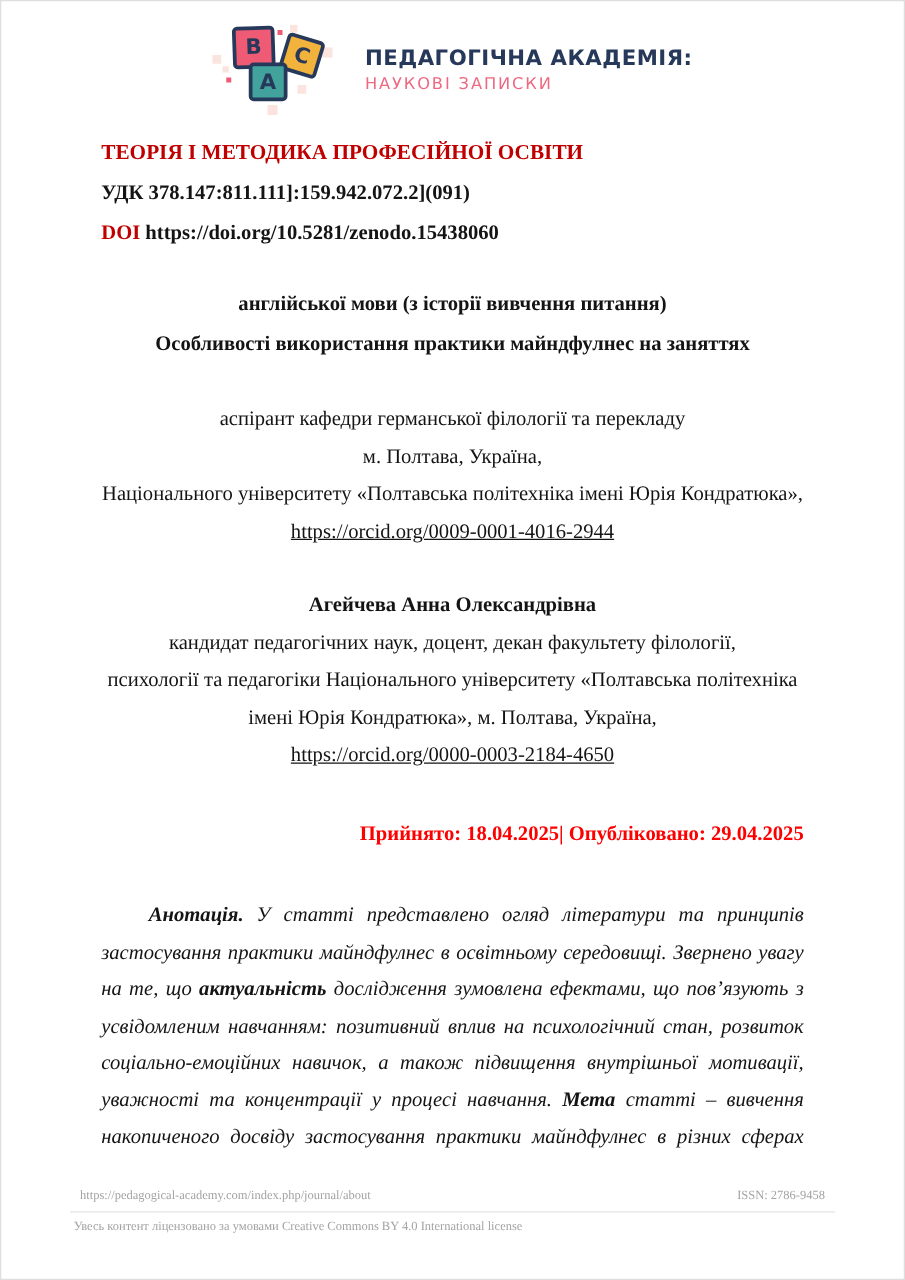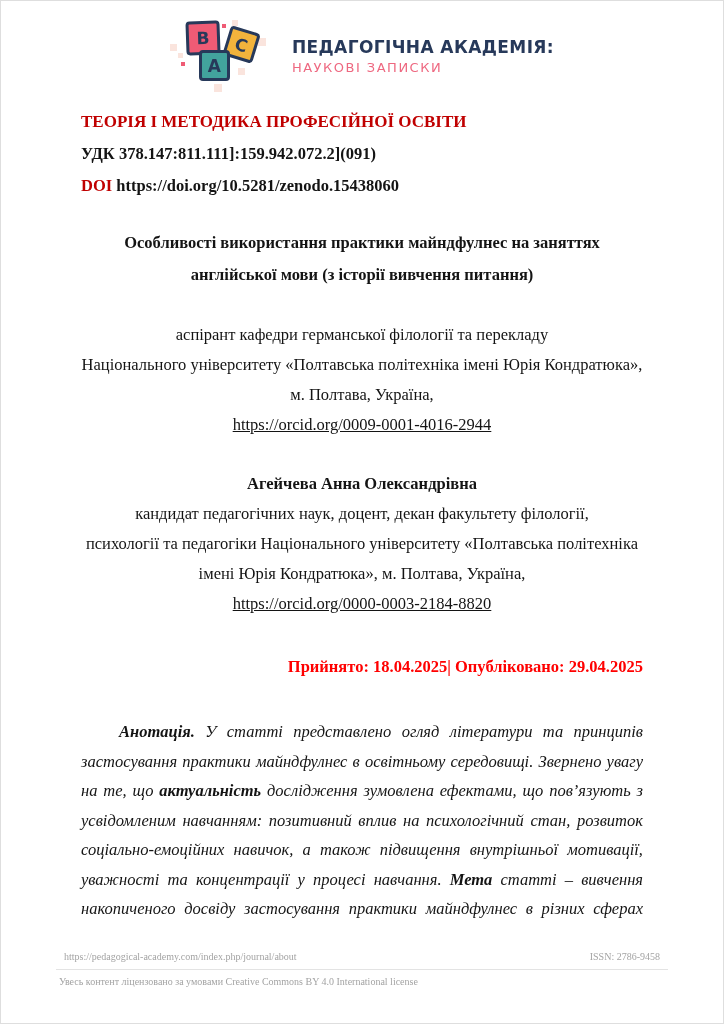--- a/index.html
+++ b/index.html
@@ -153,37 +153,37 @@
 
     <div class="kicker">ТЕОРІЯ І МЕТОДИКА ПРОФЕСІЙНОЇ ОСВІТИ</div>
     <div class="meta-line">УДК 378.147:811.111]:159.942.072.2](091)</div>
     <div class="meta-line">
       <span class="doi-label">DOI</span>
       <span> </span>
       <a class="doi-value" href="#">https://doi.org/10.5281/zenodo.15438060</a>
     </div>
 
     <div class="article-title">
+      <div>англійської мови (з історії вивчення питання)</div>
       <div>Особливості використання практики майндфулнес на заняттях</div>
-      <div>англійської мови (з історії вивчення питання)</div>
     </div>
 
     <div class="author-block">
       <div>аспірант кафедри германської філології та перекладу</div>
+      <div>м. Полтава, Україна,</div>
       <div>Національного університету «Полтавська політехніка імені Юрія Кондратюка»,</div>
-      <div>м. Полтава, Україна,</div>
       <div><a class="orcid" href="#">https://orcid.org/0009-0001-4016-2944</a></div>
     </div>
 
     <div class="author-block second">
       <div class="author-name">Агейчева Анна Олександрівна</div>
       <div>кандидат педагогічних наук, доцент, декан факультету філології,</div>
       <div>психології та педагогіки Національного університету «Полтавська політехніка</div>
       <div>імені Юрія Кондратюка», м. Полтава, Україна,</div>
-      <div><a class="orcid" href="#">https://orcid.org/0000-0003-2184-8820</a></div>
+      <div><a class="orcid" href="#">https://orcid.org/0000-0003-2184-4650</a></div>
     </div>
 
     <div class="dates">Прийнято: 18.04.2025| Опубліковано: 29.04.2025</div>
 
     <p class="abstract"><b>Анотація.</b><span> У статті представлено огляд літератури та принципів застосування практики майндфулнес в освітньому середовищі. Звернено увагу на те, що </span><b>актуальність</b><span> дослідження зумовлена ефектами, що пов’язують з усвідомленим навчанням: позитивний вплив на психологічний стан, розвиток соціально-емоційних навичок, а також підвищення внутрішньої мотивації, уважності та концентрації у процесі навчання. </span><b>Мета</b><span> статті – вивчення накопиченого досвіду застосування практики майндфулнес в різних сферах</span></p>
 
   </div>
 
   <div class="footer">
     <div class="footer-row1">

